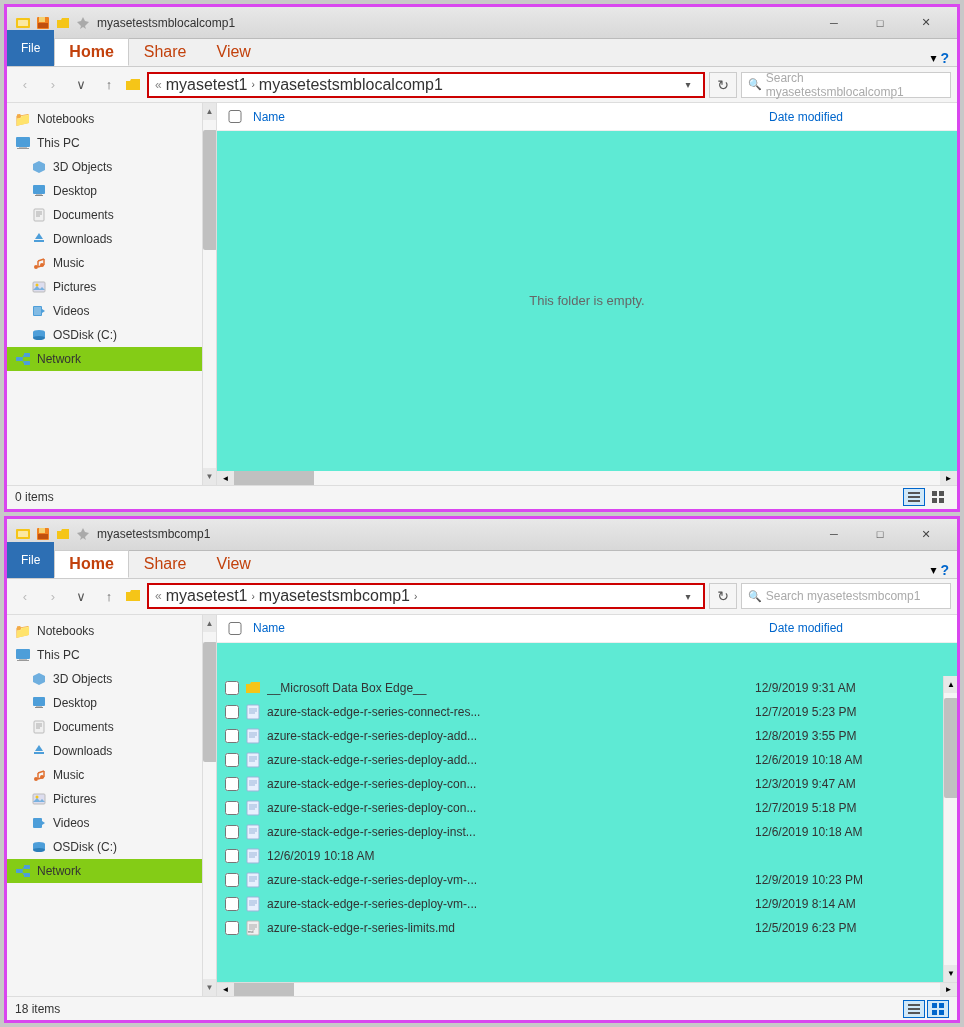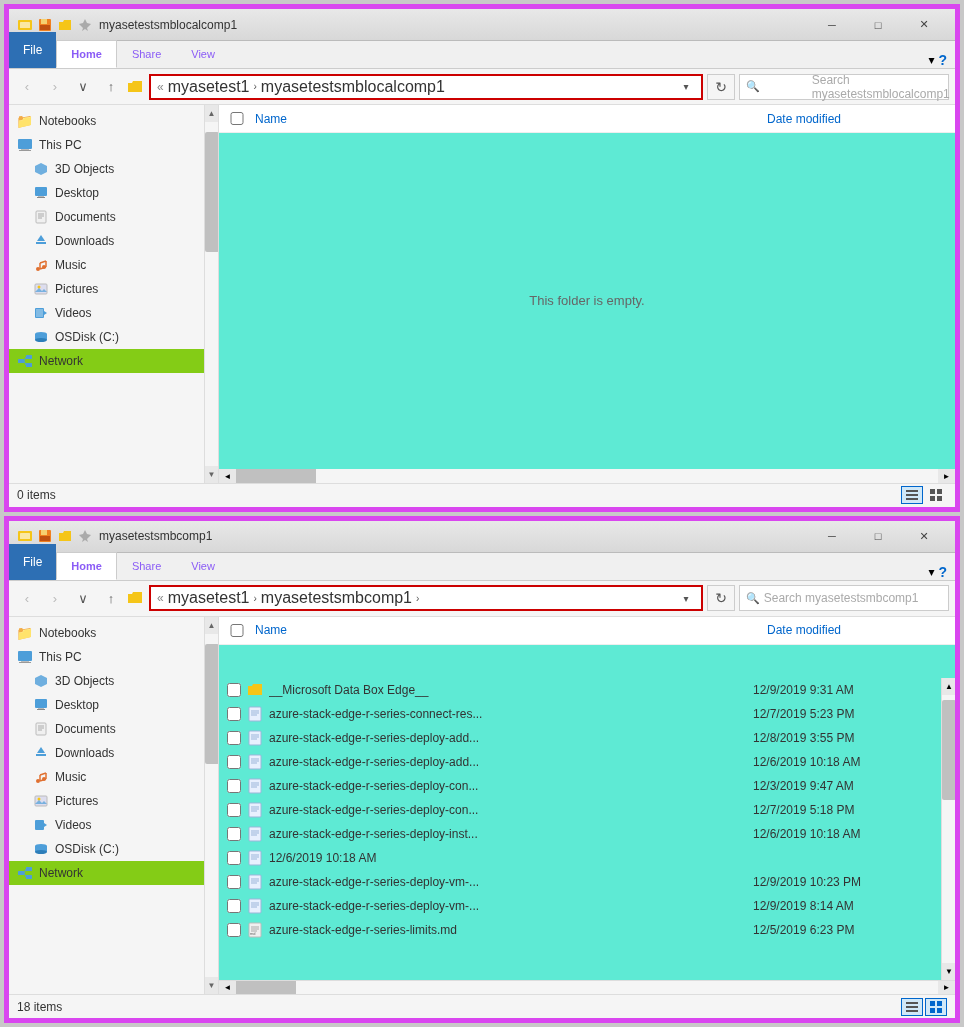--- a/index.html
+++ b/index.html
@@ -12,21 +12,21 @@
       overflow: hidden;
       display: flex;
       flex-direction: column;
       gap: 4px;
       padding: 4px;
     }
 
     
     .window {
       background: #f0f0f0;
-      border: 5px solid #d946ef;
+      border: 3px solid #d946ef;
       display: flex;
       flex-direction: column;
       flex: 1;
     }
 
     
     .titlebar {
       background: linear-gradient(to bottom, #e8e8e8, #d8d8d8);
       height: 32px;
       display: flex;
@@ -74,23 +74,23 @@
     .ribbon-tabs {
       display: flex;
       align-items: flex-end;
       background: #f0f0f0;
       border-bottom: 1px solid #ccc;
       padding: 0 0 0 0;
       height: 28px;
     }
     .ribbon-tab {
       padding: 4px 14px;
-      font-size: 11px;
-      cursor: pointer;
-      color: #8b5cf6;
+      font-size: 16px;
+      cursor: pointer;
+      color: #c2410c;
       height: 28px;
       display: flex;
       align-items: center;
       border: 1px solid transparent;
     }
     .ribbon-tab.active {
       background: white;
       border-color: #ccc;
       border-bottom-color: white;
       font-weight: 600;
@@ -498,21 +498,21 @@
         <span style="color:#888;">«</span>
         <span class="address-text">myasetest1</span>
         <span class="address-chevron">›</span>
         <span class="address-text">myasetestsmblocalcomp1</span>
       </div>
       <div class="address-dropdown">▾</div>
     </div>
     <div class="refresh-btn">↻</div>
     <div class="search-box">
       <span style="font-size:11px;">🔍</span>
-      <span style="color:#aaa;margin-left:48px;">Search myasetestsmblocalcomp1</span>
+      <span style="color:#aaa;">Search myasetestsmblocalcomp1</span>
     </div>
   </div>
 
   <div class="main-area">
 
     <div class="sidebar">
       <div style="display:flex;flex:1;overflow:hidden;">
         <div class="sidebar-content">
           <div class="sidebar-item" style="padding-left:8px;">
             <span class="icon icon-folder-yellow">📁</span>

